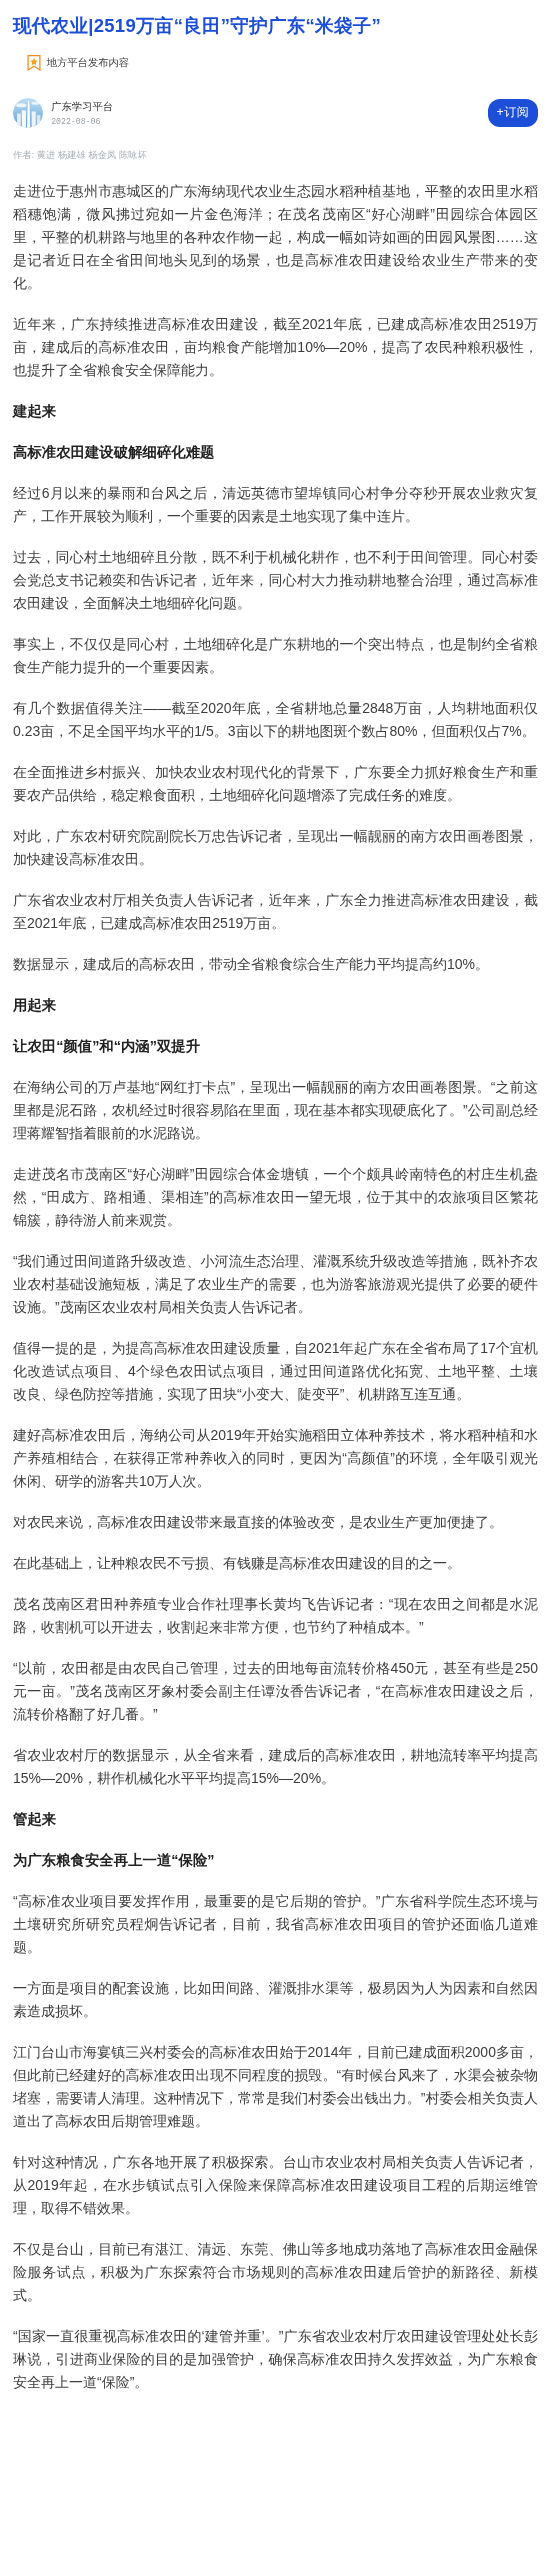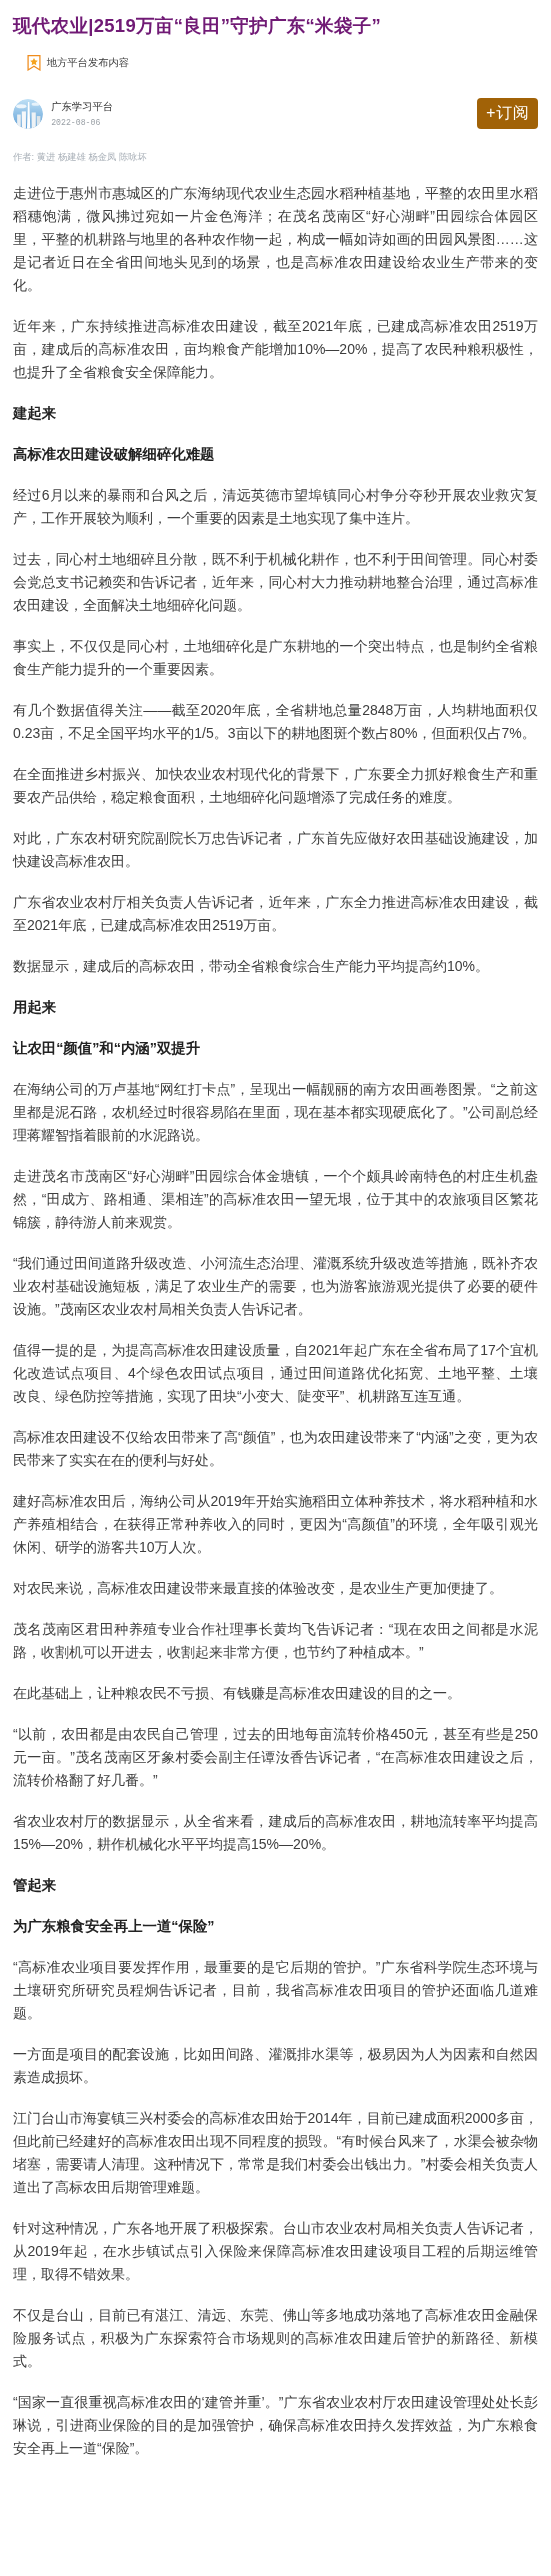--- a/index.html
+++ b/index.html
@@ -1,32 +1,32 @@
 <!DOCTYPE html>
 <html style="font-size:8.2px"><head>
 <meta charset="utf-8">
 <style>
   html,body { margin:0; padding:0; background:#ffffff; }
   body { font-family:"Liberation Sans","DejaVu Sans",sans-serif; color:#3d3d3d; }
   .page { width:551px; min-height:3138px; margin:0 auto; background:#fff;
           padding:11.3px 13px 20.6px; box-sizing:border-box; }
 
-  .article-title { font-size:18.5px; font-weight:bold; color:#701a75;
+  .article-title { font-size:18.5px; font-weight:bold; color:#1d4ed8;
                    line-height:1.35; margin:3.1px 0 15.5px; letter-spacing:0.3px; }
 
   .badge-row { display:flex; align-items:center; gap:5.7px; margin:0 0 27px;padding-left:14px; }
   .badge-label { font-size:10.3px; color:#3a3a3a; }
 
   .publisher-row { display:flex; align-items:center; margin:0 0 21.6px;font-family:Liberation Mono, monospace; }
   .avatar { width:30px; height:30px; border-radius:50%; overflow:hidden; flex:0 0 auto; }
   .publisher-info { margin-left:8.2px; }
   .publisher-name { font-size:10.3px; color:#333; margin-bottom:3.6px; }
   .publisher-date { font-size:8.2px; color:#9aa0a6; }
-  .subscribe-btn { margin-left:auto; background:#a16207; color:#fff; border:none;
-                   font-size:16px; padding:5.2px 8.8px; border-radius:4px; cursor:pointer;
+  .subscribe-btn { margin-left:auto; background:#1d4ed8; color:#fff; border:none;
+                   font-size:12px; padding:5.2px 8.8px; border-radius:12px; cursor:pointer;
                    font-family:inherit; letter-spacing:0.5px; }
 
   .authors-line { font-size:9.3px; color:#a9b0b8; margin:3.1px 0 7.2px; }
 
   .article-body { margin-top:17.5px; }
   .article-paragraph { font-size:14px; line-height:23px; margin:18px 0; color:#3d3d3d;
                        text-align:justify; }
   .article-heading { font-size:14.4px; line-height:23px; margin:18px 0; font-weight:bold;
                      color:#222; }
 </style>
@@ -83,34 +83,33 @@
   <div class="article-body">
       <p class="article-paragraph">走进位于惠州市惠城区的广东海纳现代农业生态园水稻种植基地，平整的农田里水稻稻穗饱满，微风拂过宛如一片金色海洋；在茂名茂南区“好心湖畔”田园综合体园区里，平整的机耕路与地里的各种农作物一起，构成一幅如诗如画的田园风景图……这是记者近日在全省田间地头见到的场景，也是高标准农田建设给农业生产带来的变化。</p>
       <p class="article-paragraph">近年来，广东持续推进高标准农田建设，截至2021年底，已建成高标准农田2519万亩，建成后的高标准农田，亩均粮食产能增加10%—20%，提高了农民种粮积极性，也提升了全省粮食安全保障能力。</p>
       <h3 class="article-heading">建起来</h3>
       <h3 class="article-heading">高标准农田建设破解细碎化难题</h3>
       <p class="article-paragraph">经过6月以来的暴雨和台风之后，清远英德市望埠镇同心村争分夺秒开展农业救灾复产，工作开展较为顺利，一个重要的因素是土地实现了集中连片。</p>
       <p class="article-paragraph">过去，同心村土地细碎且分散，既不利于机械化耕作，也不利于田间管理。同心村委会党总支书记赖奕和告诉记者，近年来，同心村大力推动耕地整合治理，通过高标准农田建设，全面解决土地细碎化问题。</p>
       <p class="article-paragraph">事实上，不仅仅是同心村，土地细碎化是广东耕地的一个突出特点，也是制约全省粮食生产能力提升的一个重要因素。</p>
       <p class="article-paragraph">有几个数据值得关注——截至2020年底，全省耕地总量2848万亩，人均耕地面积仅0.23亩，不足全国平均水平的1/5。3亩以下的耕地图斑个数占80%，但面积仅占7%。</p>
       <p class="article-paragraph">在全面推进乡村振兴、加快农业农村现代化的背景下，广东要全力抓好粮食生产和重要农产品供给，稳定粮食面积，土地细碎化问题增添了完成任务的难度。</p>
-      <p class="article-paragraph">对此，广东农村研究院副院长万忠告诉记者，广东首先应做好农田基础设施建设，加快建设高标准农田。</p>
+      <p class="article-paragraph">对此，广东农村研究院副院长万忠告诉记者，呈现出一幅靓丽的南方农田画卷图景，加快建设高标准农田。</p>
       <p class="article-paragraph">广东省农业农村厅相关负责人告诉记者，近年来，广东全力推进高标准农田建设，截至2021年底，已建成高标准农田2519万亩。</p>
       <p class="article-paragraph">数据显示，建成后的高标农田，带动全省粮食综合生产能力平均提高约10%。</p>
       <h3 class="article-heading">用起来</h3>
       <h3 class="article-heading">让农田“颜值”和“内涵”双提升</h3>
       <p class="article-paragraph">在海纳公司的万卢基地“网红打卡点”，呈现出一幅靓丽的南方农田画卷图景。“之前这里都是泥石路，农机经过时很容易陷在里面，现在基本都实现硬底化了。”公司副总经理蒋耀智指着眼前的水泥路说。</p>
       <p class="article-paragraph">走进茂名市茂南区“好心湖畔”田园综合体金塘镇，一个个颇具岭南特色的村庄生机盎然，“田成方、路相通、渠相连”的高标准农田一望无垠，位于其中的农旅项目区繁花锦簇，静待游人前来观赏。</p>
       <p class="article-paragraph">“我们通过田间道路升级改造、小河流生态治理、灌溉系统升级改造等措施，既补齐农业农村基础设施短板，满足了农业生产的需要，也为游客旅游观光提供了必要的硬件设施。”茂南区农业农村局相关负责人告诉记者。</p>
       <p class="article-paragraph">值得一提的是，为提高高标准农田建设质量，自2021年起广东在全省布局了17个宜机化改造试点项目、4个绿色农田试点项目，通过田间道路优化拓宽、土地平整、土壤改良、绿色防控等措施，实现了田块“小变大、陡变平”、机耕路互连互通。</p>
-      <p class="article-paragraph">高标准农田建设不仅给农田带来了高“颜值”，也为农田建设带来了“内涵”之变，更为农民带来了实实在在的便利与好处。</p>
       <p class="article-paragraph">建好高标准农田后，海纳公司从2019年开始实施稻田立体种养技术，将水稻种植和水产养殖相结合，在获得正常种养收入的同时，更因为“高颜值”的环境，全年吸引观光休闲、研学的游客共10万人次。</p>
       <p class="article-paragraph">对农民来说，高标准农田建设带来最直接的体验改变，是农业生产更加便捷了。</p>
+      <p class="article-paragraph">在此基础上，让种粮农民不亏损、有钱赚是高标准农田建设的目的之一。</p>
       <p class="article-paragraph">茂名茂南区君田种养殖专业合作社理事长黄均飞告诉记者：“现在农田之间都是水泥路，收割机可以开进去，收割起来非常方便，也节约了种植成本。”</p>
-      <p class="article-paragraph">在此基础上，让种粮农民不亏损、有钱赚是高标准农田建设的目的之一。</p>
       <p class="article-paragraph">“以前，农田都是由农民自己管理，过去的田地每亩流转价格450元，甚至有些是250元一亩。”茂名茂南区牙象村委会副主任谭汝香告诉记者，“在高标准农田建设之后，流转价格翻了好几番。”</p>
       <p class="article-paragraph">省农业农村厅的数据显示，从全省来看，建成后的高标准农田，耕地流转率平均提高15%—20%，耕作机械化水平平均提高15%—20%。</p>
       <h3 class="article-heading">管起来</h3>
       <h3 class="article-heading">为广东粮食安全再上一道“保险”</h3>
       <p class="article-paragraph">“高标准农业项目要发挥作用，最重要的是它后期的管护。”广东省科学院生态环境与土壤研究所研究员程炯告诉记者，目前，我省高标准农田项目的管护还面临几道难题。</p>
       <p class="article-paragraph">一方面是项目的配套设施，比如田间路、灌溉排水渠等，极易因为人为因素和自然因素造成损坏。</p>
       <p class="article-paragraph">江门台山市海宴镇三兴村委会的高标准农田始于2014年，目前已建成面积2000多亩，但此前已经建好的高标准农田出现不同程度的损毁。“有时候台风来了，水渠会被杂物堵塞，需要请人清理。这种情况下，常常是我们村委会出钱出力。”村委会相关负责人道出了高标农田后期管理难题。</p>
       <p class="article-paragraph">针对这种情况，广东各地开展了积极探索。台山市农业农村局相关负责人告诉记者，从2019年起，在水步镇试点引入保险来保障高标准农田建设项目工程的后期运维管理，取得不错效果。</p>
       <p class="article-paragraph">不仅是台山，目前已有湛江、清远、东莞、佛山等多地成功落地了高标准农田金融保险服务试点，积极为广东探索符合市场规则的高标准农田建后管护的新路径、新模式。</p>
       <p class="article-paragraph">“国家一直很重视高标准农田的‘建管并重’。”广东省农业农村厅农田建设管理处处长彭琳说，引进商业保险的目的是加强管护，确保高标准农田持久发挥效益，为广东粮食安全再上一道“保险”。</p>

